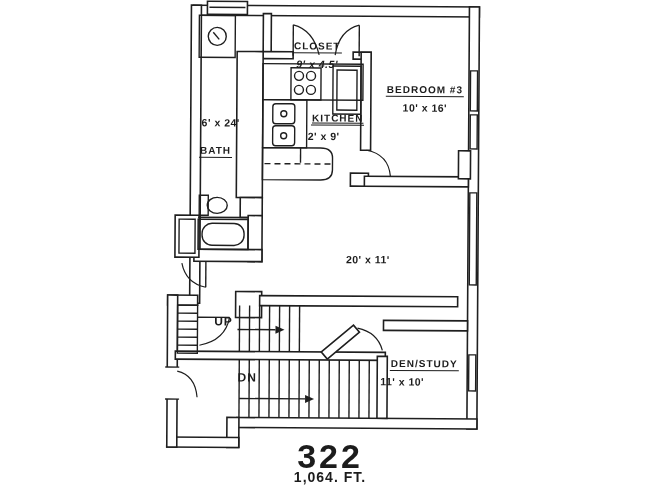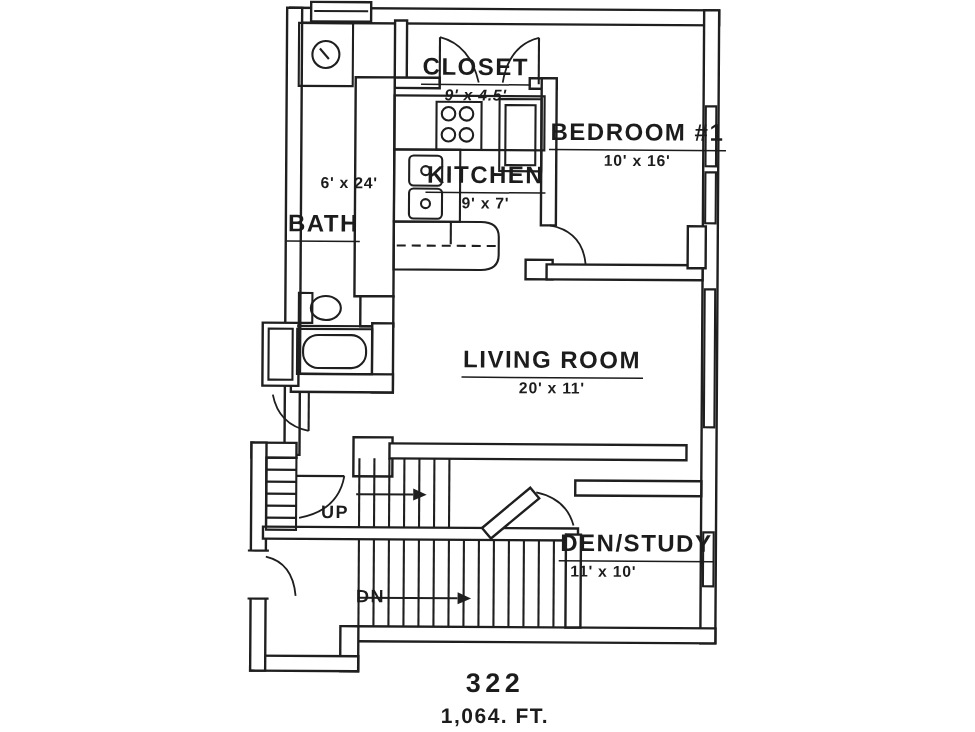--- a/index.html
+++ b/index.html
@@ -4,24 +4,24 @@
 <style>
   html,body{margin:0;padding:0;background:#e9e9e9;}
   #stage{
     position:relative;width:650px;height:488px;background:#ffffff;
     overflow:hidden;font-family:"Liberation Sans",sans-serif;color:#1c1c1c;
   }
   #plan-wrap{position:absolute;left:0;top:0;width:650px;height:488px;transform:rotate(0.35deg);}
   svg{position:absolute;left:0;top:0;}
   .lbl{position:absolute;transform:translate(-50%,-50%);white-space:nowrap;
        font-weight:bold;text-align:center;color:#1c1c1c;}
-  .room-name{font-size:16px;letter-spacing:1px;border-bottom:1.5px solid #1c1c1c;padding:0 1px 1px 1px;}
+  .room-name{font-size:10px;letter-spacing:1px;border-bottom:1.5px solid #1c1c1c;padding:0 1px 1px 1px;}
   .room-dims{font-size:10.5px;letter-spacing:0.5px;}
-  .stair-lbl{font-size:12px;letter-spacing:1px;margin-top:20px;}
-  .unit-number{font-size:18px;letter-spacing:3px;}
+  .stair-lbl{font-size:12px;letter-spacing:1px;}
+  .unit-number{font-size:34px;letter-spacing:3px;}
   .area-label{font-size:14px;letter-spacing:1px;}
   
   .w{fill:#ffffff;stroke:#1f1f1f;stroke-width:1.6px;}      
   .t{fill:none;stroke:#1f1f1f;stroke-width:1.4px;}         
   .a{fill:none;stroke:#1f1f1f;stroke-width:1.2px;}         
   .gap{fill:#ffffff;stroke:none;}
 </style>
 </head>
 <body>
 
@@ -163,30 +163,29 @@
         <line class="t" x1="178" y1="322" x2="198" y2="322"></line>
         <line class="t" x1="178" y1="330" x2="198" y2="330"></line>
         <line class="t" x1="178" y1="338" x2="198" y2="338"></line>
         <line class="t" x1="178" y1="346" x2="198" y2="346"></line>
       </g>
     </svg>
 
     <div class="lbl room-name" style="left:316px;top:47px;">CLOSET</div>
     <div class="lbl room-dims" style="left:316px;top:64px;font-style:italic;">9' x 4.5'</div>
 
-    <div class="lbl room-name" style="left:424px;top:90px;">BEDROOM #1</div>
+    <div class="lbl room-name" style="left:424px;top:90px;">BEDROOM #3</div>
     <div class="lbl room-dims" style="left:424px;top:107px;text-align:center;">10' x 16'</div>
 
     <div class="lbl room-name" style="left:215px;top:106px;margin-top:46px;">BATH</div>
-    <div class="lbl room-dims" style="left:214px;top:123px;padding-left:36px;">6' x 24'</div>
+    <div class="lbl room-dims" style="left:202px;top:123px;padding-left:36px;">6' x 24'</div>
 
-    <div class="lbl room-name" style="left:323px;top:119px;">KITCHEN</div>
-    <div class="lbl room-dims" style="left:323px;top:136px;">9' x 7'</div>
+    <div class="lbl room-name" style="left:337px;top:119px;text-decoration:underline;">KITCHEN</div>
+    <div class="lbl room-dims" style="left:323px;top:136px;">2' x 9'</div>
 
-    <div class="lbl room-name" style="left:368px;top:242px;">LIVING ROOM</div>
     <div class="lbl room-dims" style="left:368px;top:259px;">20' x 11'</div>
 
     <div class="lbl room-name" style="left:403px;top:364px;margin-left:22px;">DEN/STUDY</div>
     <div class="lbl room-dims" style="left:403px;top:381px;">11' x 10'</div>
 
     <div class="lbl stair-lbl" style="left:224px;top:322px;">UP</div>
     <div class="lbl stair-lbl" style="left:224px;top:378px;padding-left:48px;">DN</div>
   </div>
 
   <div class="lbl unit-number" style="left:330px;top:456px;">322</div>

